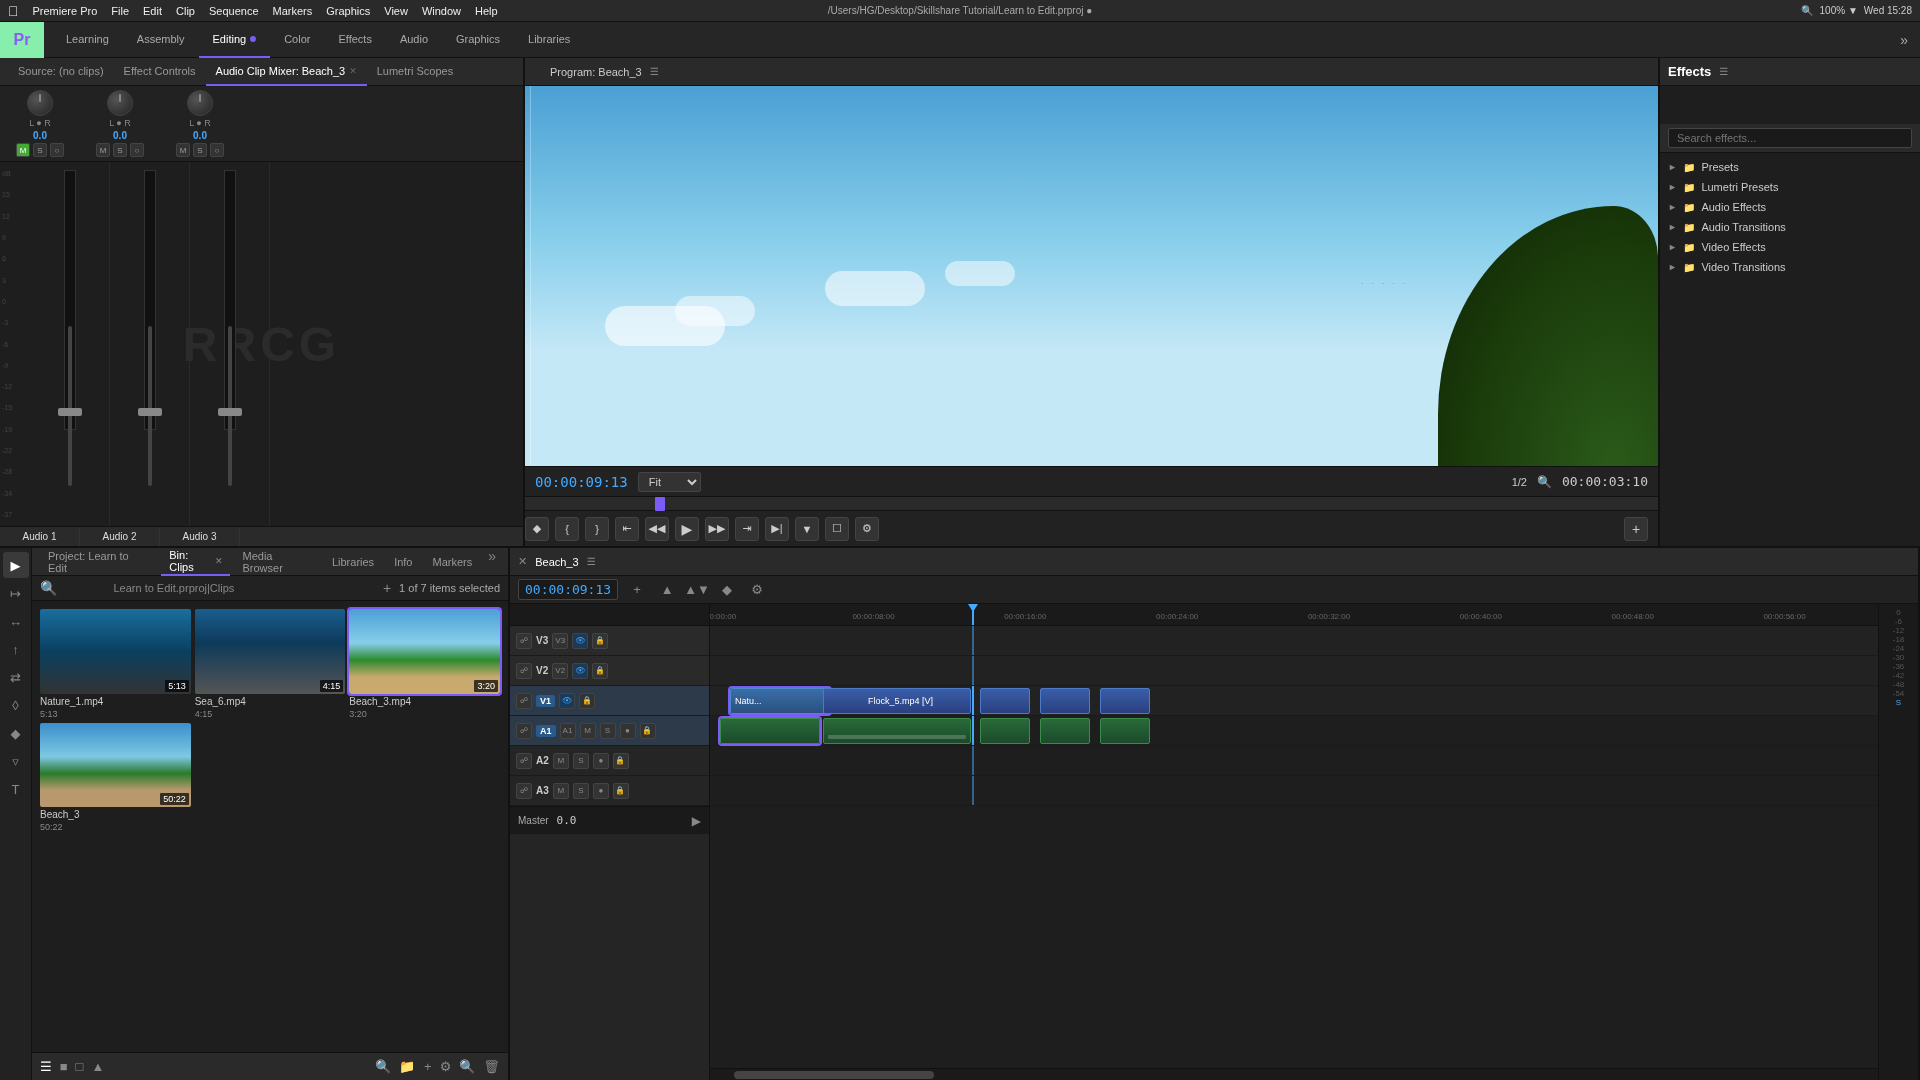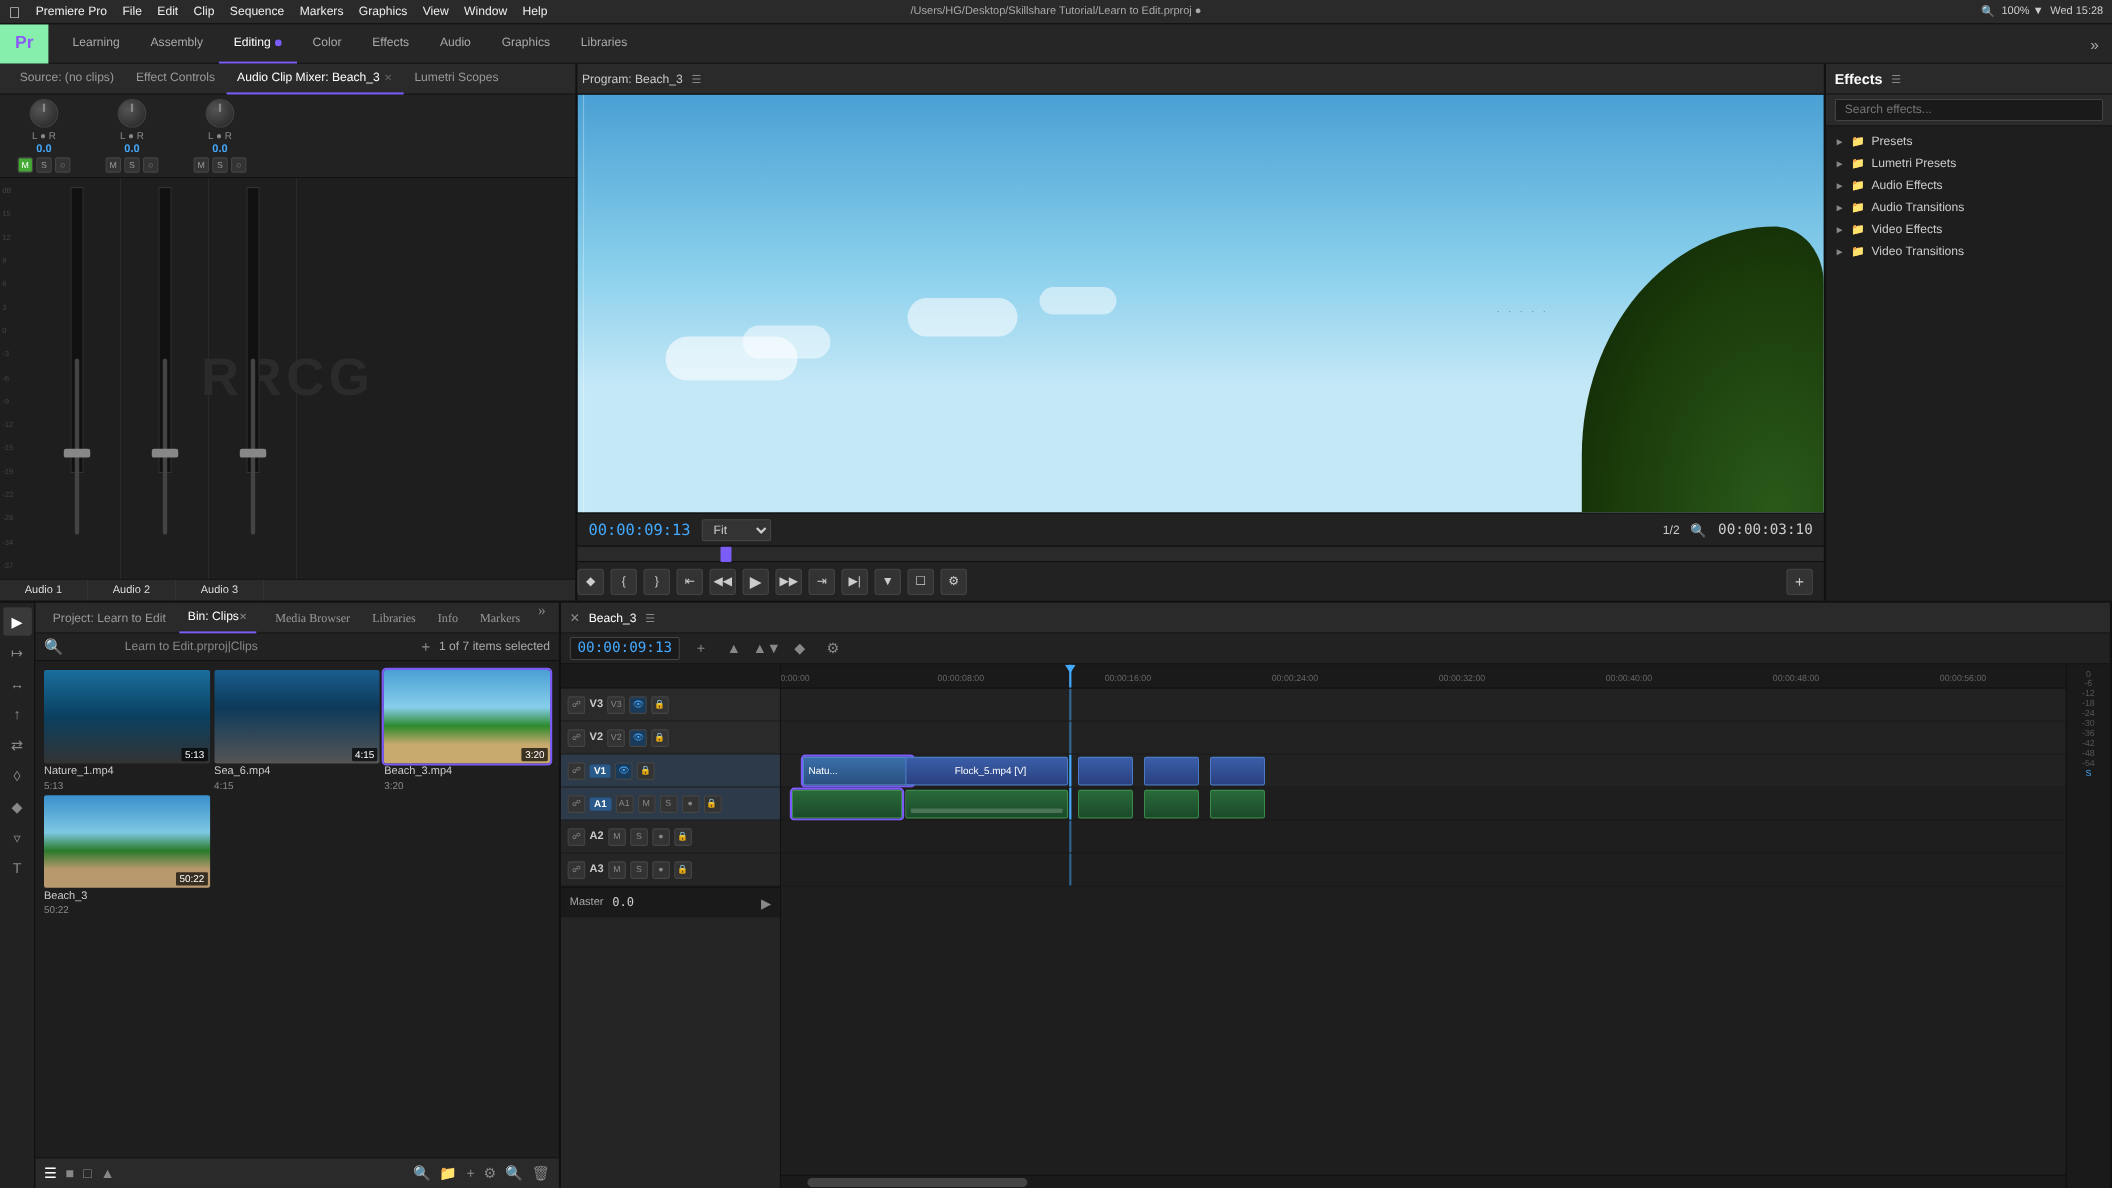--- a/index.html
+++ b/index.html
@@ -277,21 +277,21 @@
       border-right: 2px solid #111;
       display: flex;
       flex-direction: column;
     }
     #program-header {
       display: flex;
       align-items: center;
       background: #2a2a2a;
       height: 28px;
       border-bottom: 1px solid #111;
-      padding: 0 4px;
+      padding: 0 25px;
       gap: 8px;
     }
     #program-title { font-size: 11px; color: #ccc; }
     #program-menu-icon { color: #888; font-size: 10px; cursor: pointer; }
     #video-preview {
       flex: 1;
       background: #000;
       position: relative;
       overflow: hidden;
     }
@@ -418,20 +418,21 @@
       border-bottom: 1px solid #111;
       padding: 0 8px;
       gap: 8px;
     }
     #effects-title { font-size: 13px; font-weight: bold; color: #fff; }
     #effects-menu-icon { color: #888; font-size: 10px; cursor: pointer; }
     #effects-search {
       padding: 4px 8px;
       background: #2a2a2a;
       border-bottom: 1px solid #111;
+      margin-top: 38px;
     }
     #effects-search input {
       width: 100%;
       background: #1a1a1a;
       border: 1px solid #444;
       color: #ccc;
       padding: 3px 8px;
       font-size: 11px;
       border-radius: 2px;
       outline: none;
@@ -474,21 +475,20 @@
       background: #2a2a2a;
       height: 28px;
       border-bottom: 1px solid #111;
       padding: 0 8px;
       gap: 4px;
     }
     #project-panel-right-tabs {
       margin-left: auto;
       display: flex;
       gap: 4px;
-      font-family: Liberation Serif, serif;
     }
     .ppanel-tab {
       padding: 0 8px;
       height: 28px;
       display: flex;
       align-items: center;
       font-size: 11px;
       color: #999;
       cursor: pointer;
     }

